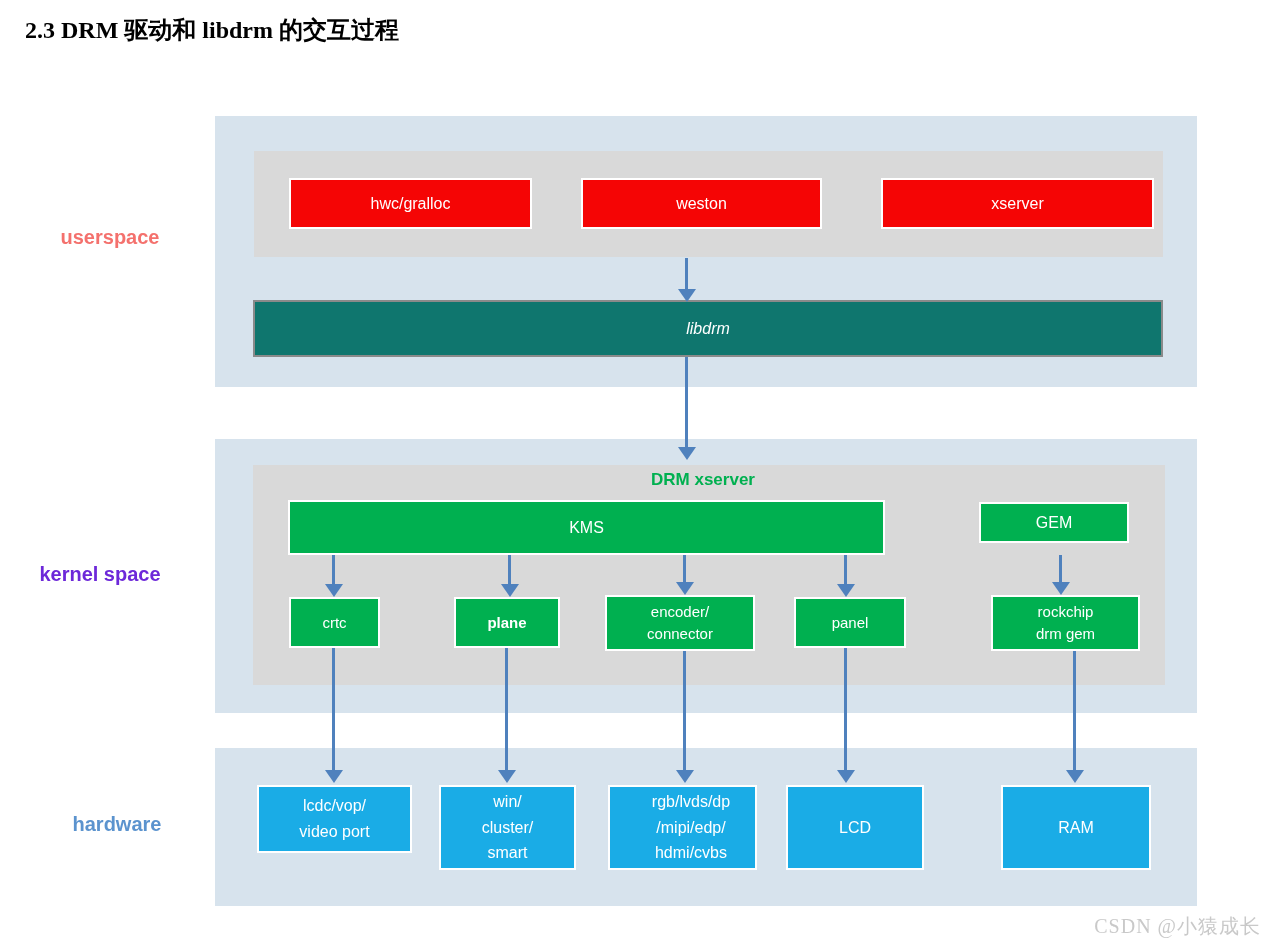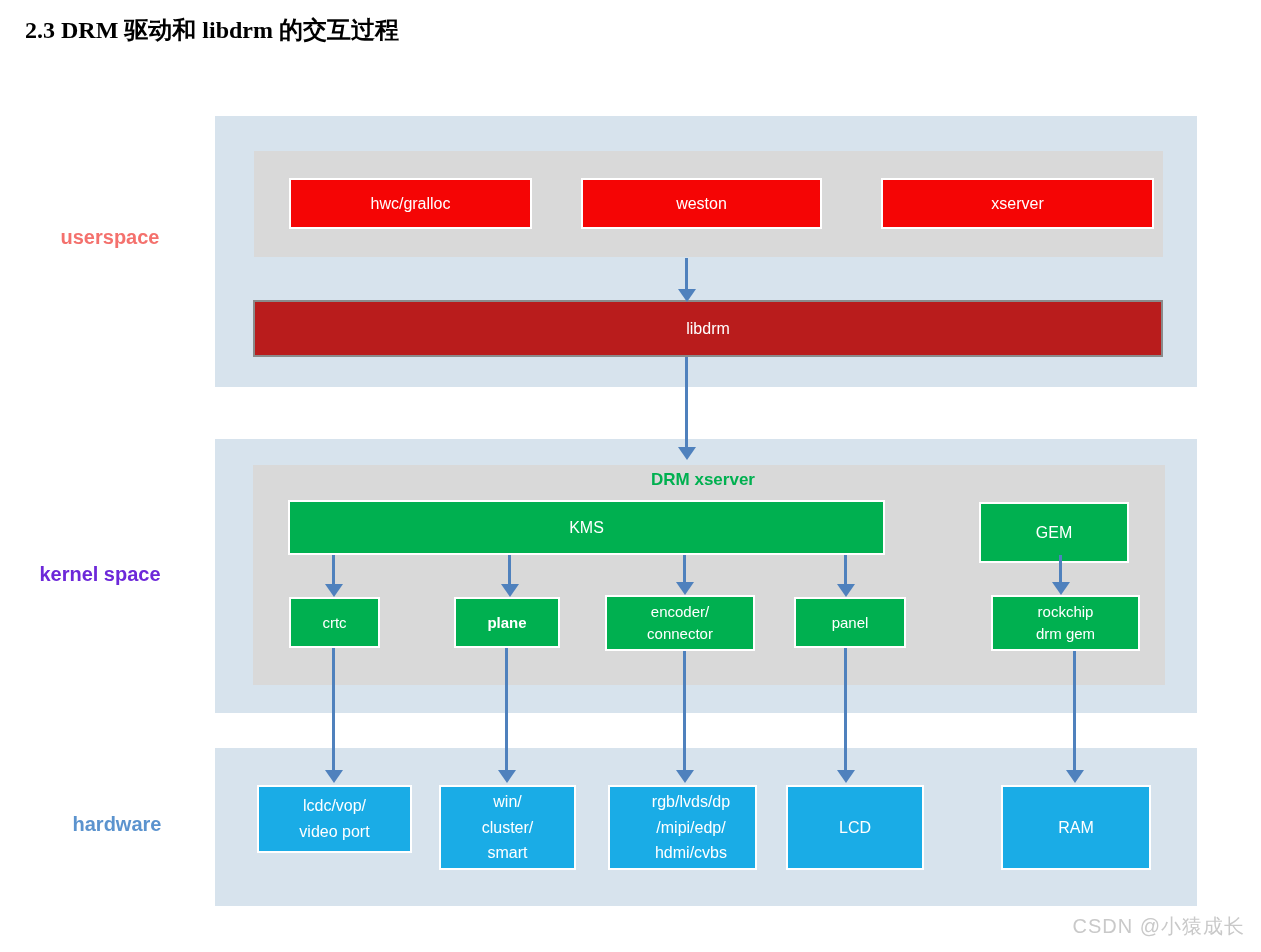--- a/index.html
+++ b/index.html
@@ -31,37 +31,37 @@
   .label-hardware{left:42px;top:813px;color:#5b93ce;}
   .node{
     position:absolute;box-sizing:border-box;
     display:flex;align-items:center;justify-content:center;
     color:#ffffff;text-align:center;
     white-space:pre-line;
   }
   .red-node{background:#f50505;border:2px solid #ffffff;font-size:16px;}
   .libdrm-node{
     left:253px;top:300px;width:910px;height:57px;
-    background:#b91c1c;border:2px solid #8a8a8a;font-size:16px;
+    background:#0f766e;border:2px solid #8a8a8a;font-size:16px;font-style:italic;
   }
   .green-node{background:#00b050;border:2px solid #ffffff;font-size:16px;}
   .green-small{font-size:15px;line-height:1.45;}
   .blue-node{
     background:#1aace6;border:2px solid #ffffff;
     font-size:16px;line-height:1.6;
   }
   .app-1{left:289px;top:178px;width:243px;height:51px;text-align:right;}
   .app-2{left:581px;top:178px;width:241px;height:51px;}
   .app-3{left:881px;top:178px;width:273px;height:51px;}
   .drm-driver-title{
     position:absolute;left:553px;top:470px;width:300px;
     text-align:center;font-size:17px;font-weight:bold;color:#00b050;
   }
   .kms-node{left:288px;top:500px;width:597px;height:55px;}
-  .gem-node{left:979px;top:502px;width:150px;height:61px;}
+  .gem-node{left:979px;top:502px;width:150px;height:41px;}
   .comp-1{left:289px;top:597px;width:91px;height:51px;}
   .comp-2{left:454px;top:597px;width:106px;height:51px;font-weight:bold;}
   .comp-3{left:605px;top:595px;width:150px;height:56px;}
   .comp-4{left:794px;top:597px;width:112px;height:51px;}
   .comp-5{left:991px;top:595px;width:149px;height:56px;}
   .hw-1{left:257px;top:785px;width:155px;height:68px;}
   .hw-2{left:439px;top:785px;width:137px;height:85px;}
   .hw-3{left:608px;top:785px;width:149px;height:85px;padding-left:17px;}
   .hw-4{left:786px;top:785px;width:138px;height:85px;}
   .hw-5{left:1001px;top:785px;width:150px;height:85px;}
@@ -79,22 +79,22 @@
   .a4{left:508px;top:555px;height:29px;}
   .a5{left:683px;top:555px;height:27px;}
   .a6{left:844px;top:555px;height:29px;}
   .a7{left:1059px;top:555px;height:27px;}
   .a8{left:332px;top:648px;height:122px;}
   .a9{left:505px;top:648px;height:122px;}
   .a10{left:683px;top:651px;height:119px;}
   .a11{left:844px;top:648px;height:122px;}
   .a12{left:1073px;top:651px;height:119px;}
   .watermark{
-    position:absolute;right:16px;top:913px;
-    font-size:20px;color:#c9c9c9;letter-spacing:1px;
+    position:absolute;right:0;top:913px;
+    font-size:20px;color:#c9c9c9;letter-spacing:1px;font-family:Liberation Serif, serif;
   }
 </style>
 </head>
 <body>
 
 <div class="page">
 
   <h1 class="doc-title">2.3 DRM 驱动和 libdrm 的交互过程</h1>
 
   <div class="band band-userspace"></div>

